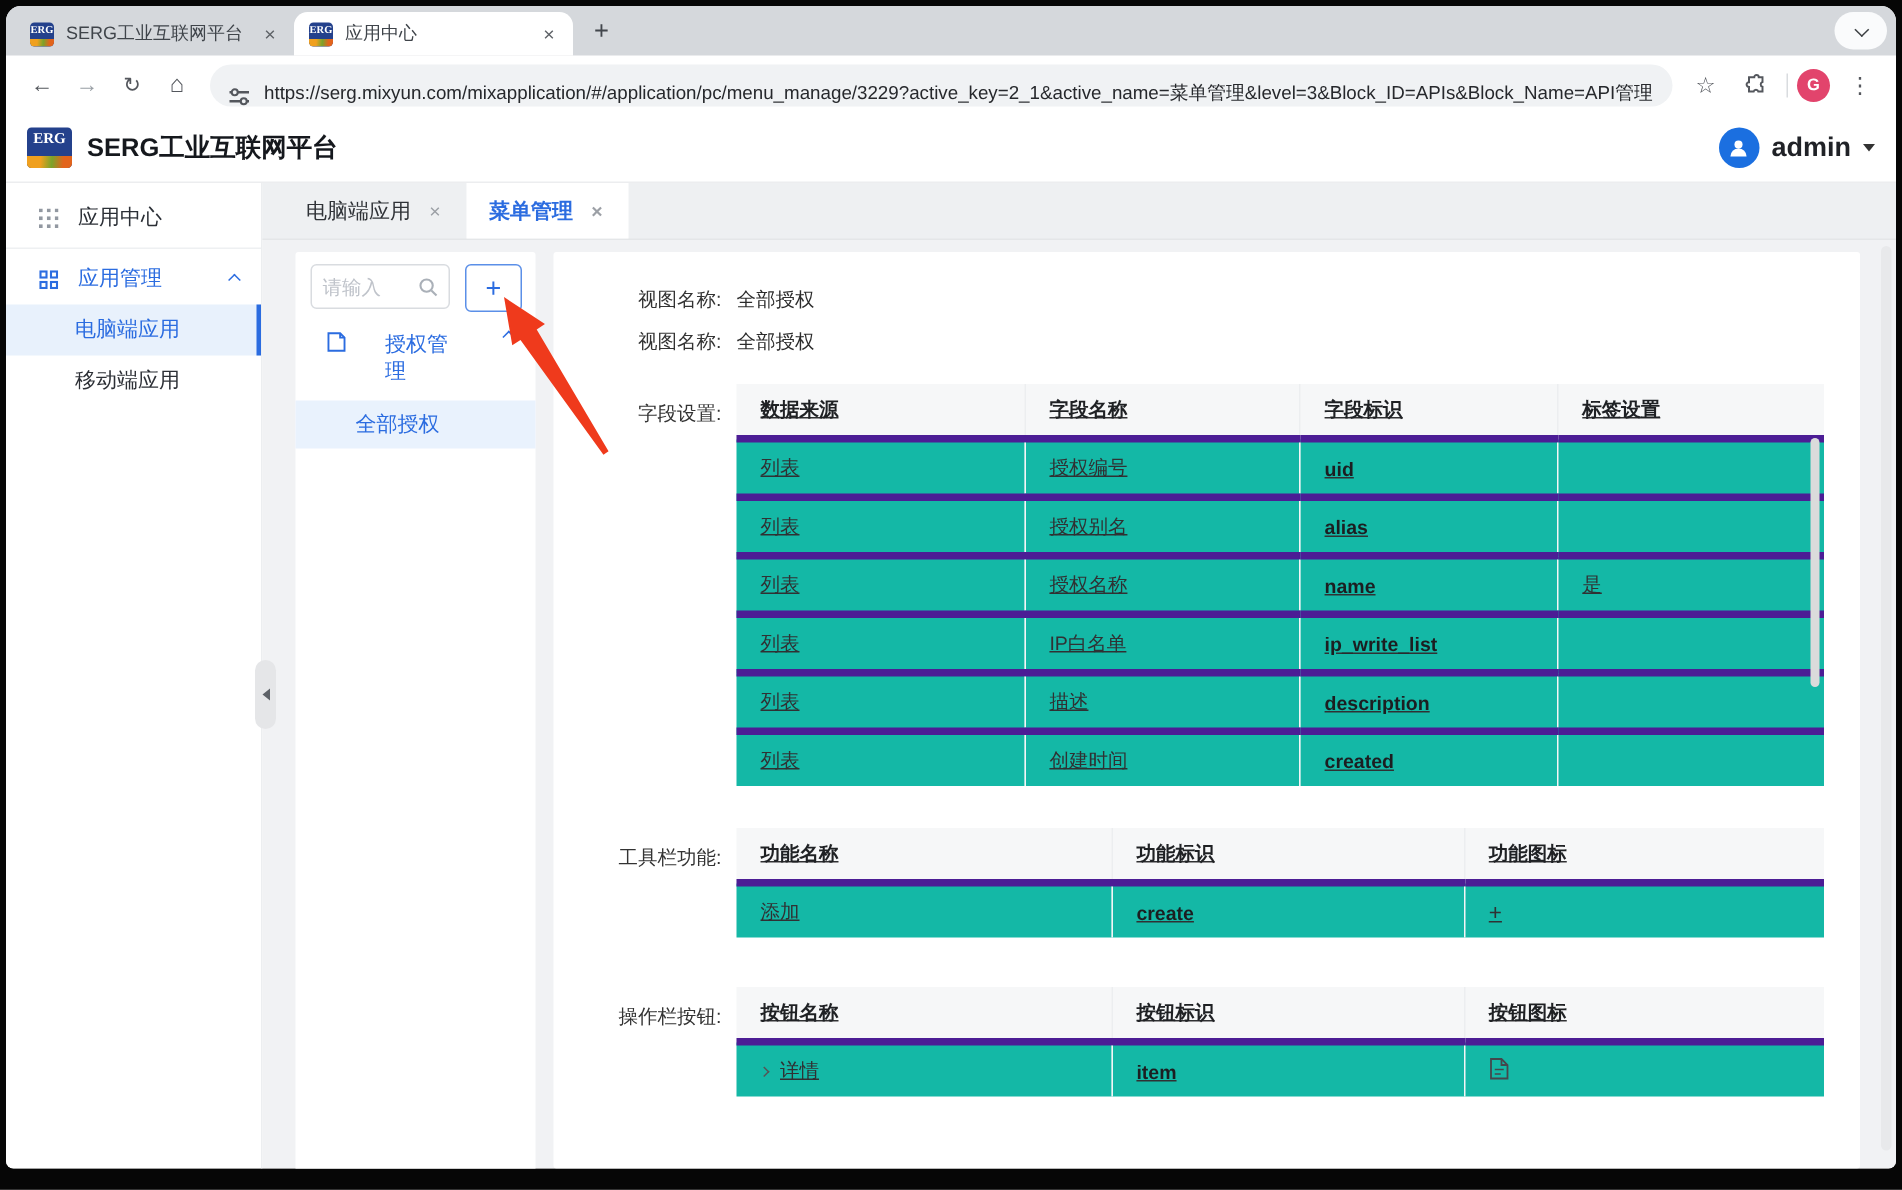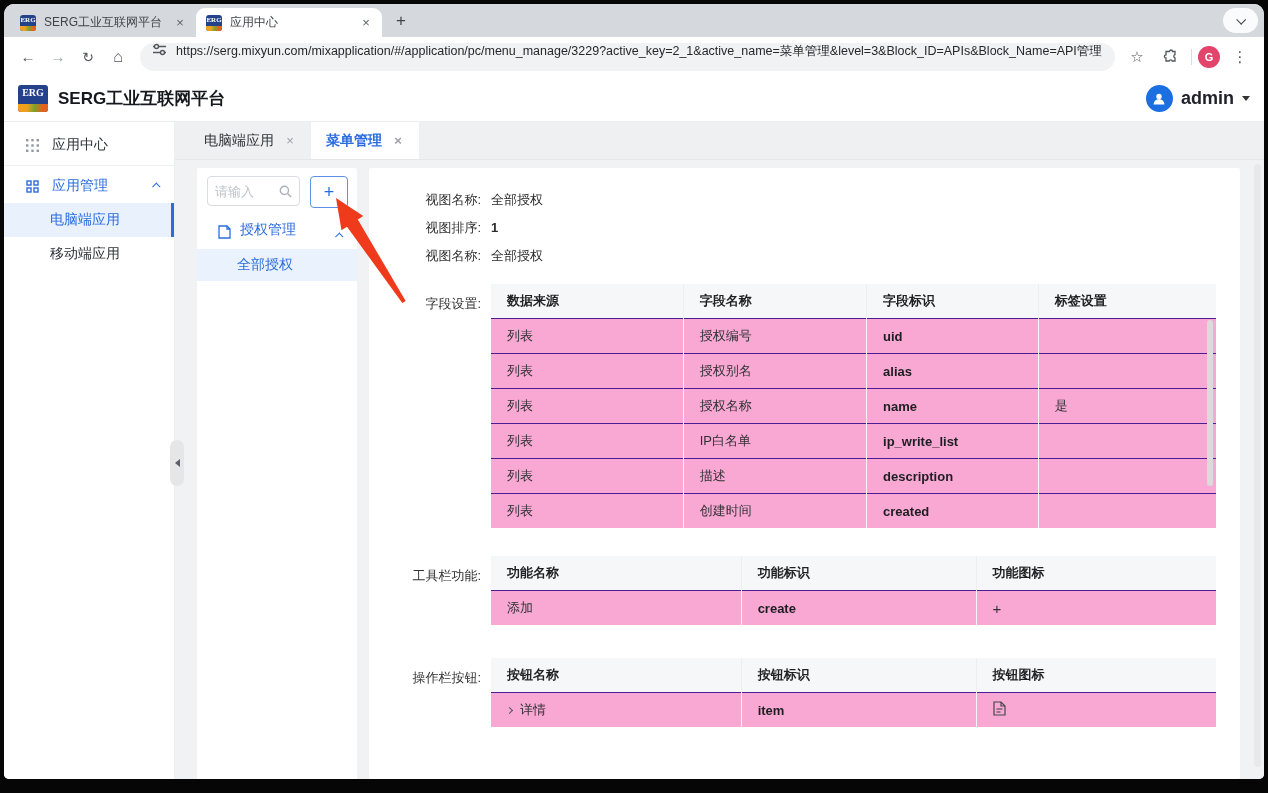--- a/index.html
+++ b/index.html
@@ -30,21 +30,21 @@
   .chev.up    { transform:rotate(-135deg) translateY(-1px); }
   .chev.right { transform:rotate(-45deg); }
 
   .toolbar { height:39px; background:#fff; display:flex; align-items:center; padding:0 10px; gap:2px; flex:none; }
   .nav-btn { width:28px; height:28px; display:flex; align-items:center; justify-content:center; color:#54575d; font-size:15px; border-radius:50%; }
   .nav-btn.dim { color:#9aa0a6; }
   .icon-back::before { content:"←"; }
   .icon-fwd::before { content:"→"; }
   .icon-reload::before { content:"↻"; font-size:14px; }
   .icon-home::before { content:"⌂"; font-size:16px; }
-  .omnibox { flex:1; min-width:0; height:28px; background:#f0f2f4; border-radius:14px; display:flex; align-items:flex-start;
+  .omnibox { flex:1; min-width:0; height:28px; background:#f0f2f4; border-radius:14px; display:flex; align-items:flex-end;
              gap:9px; padding:0 12px; margin:0 6px; }
   .url-text { font-size:12.5px; color:#26282c; white-space:nowrap; overflow:hidden; }
   .tool-right { display:flex; align-items:center; gap:6px; }
   .star-btn::before { content:"☆"; font-size:15px; }
   .sep { width:1px; height:16px; background:#d9dcdf; }
   .gbadge { width:22px; height:22px; border-radius:50%; background:#e2446c; color:#fff; font-size:11px; font-weight:700;
             display:flex; align-items:center; justify-content:center; }
   .dots::before { content:"⋮"; font-size:15px; }
 
   
@@ -84,38 +84,38 @@
 
   .workarea { flex:1; min-height:0; display:flex; align-items:flex-start; gap:12px; padding:8px 24px 0 22px; position:relative; }
   .tree-card { width:160px; flex:none; height:648px; background:#fff; border-radius:2px; position:relative; }
   .search-row { display:flex; gap:10px; padding:8px 9px 0 10px; }
   .search-box { flex:1; min-width:0; height:30px; border:1px solid #d9dce0; border-radius:4px; display:flex; align-items:center; padding:0 7px; background:#fff; }
   .search-box input { border:0; outline:0; width:58px; font-size:13px; color:#333; background:transparent; font-family:inherit; }
   .search-box input::placeholder { color:#bfc3ca; }
   .search-box svg { margin-left:auto; }
   .add-btn { width:38px; height:32px; flex:none; border:1px solid #5b8fe8; border-radius:4px; color:var(--accent); background:#fff;
              display:flex; align-items:center; justify-content:center; font-size:18px; font-weight:400; }
-  .tree-root { display:flex; align-items:flex-end; gap:9px; padding:13px 14px 10px 21px; color:var(--accent); font-size:14px; }
+  .tree-root { display:flex; align-items:flex-start; gap:26px; padding:13px 14px 10px 21px; color:var(--accent); font-size:14px; }
   .tree-root .chev { margin-left:auto; width:6px; height:6px; }
   .tree-child { height:32px; background:#e9f2fd; color:var(--accent); font-size:14px; display:flex; align-items:center; padding-left:40px; }
   .h-scrollbar { position:absolute; bottom:8px; left:10px; width:140px; height:7px; background:#d3d5d8; border-radius:4px; }
 
   .main-card { flex:1; min-width:0; height:611px; background:#fff; border-radius:2px; overflow:hidden; }
   .card-header { height:42px; line-height:42px; padding:0 24px; font-size:15px; font-weight:700; color:#17181a; border-bottom:1px solid #efefef; }
   .card-body { padding:22px 24px 0 24px; font-size:13px; color:#333; }
   .form-row { display:flex; margin-bottom:9px; }
   .form-label { width:88px; flex:none; text-align:right; color:#333; line-height:19px; }
   .form-value { margin-left:10px; line-height:19px; color:#2c2c2c; }
   .section { display:flex; margin-top:19px; }
   .section .form-label { padding-top:10px; }
   .tbl-wrap { flex:1; min-width:0; margin-left:10px; position:relative; }
-  table { width:100%; border-collapse:collapse; font-size:13px; color:#303133; table-layout:fixed; }
+  table { width:100%; border-collapse:collapse; font-size:13px; color:#303133; table-layout:fixed;text-decoration:underline; }
   th { background:#f6f7f8; font-weight:700; color:#1f2124; text-align:left; padding:8px 16px; border-right:1px solid #eceef0; }
   th:last-child { border-right:0; }
-  td { padding:8px 16px; border-top:1px solid #4c1d95; border-right:1px solid #f4f5f6; background:#f9a8d4; }
+  td { padding:8px 16px; border-top:5px solid #4c1d95; border-right:1px solid #f4f5f6; background:#14b8a6; }
   td:last-child { border-right:0; }
   .ident { font-weight:700; color:#1c1e21; }
   .c1{width:26.5%} .c2{width:25.3%} .c3{width:23.7%} .c4{width:24.5%}
   .t1{width:34.5%} .t2{width:32.4%} .t3{width:33.1%}
   .plus-cell { font-size:15px; }
   .tbl-vscroll { position:absolute; right:3px; top:36px; width:6px; height:166px; background:#dbdbdb; border-radius:3px; }
   .name-cell { display:flex; align-items:center; gap:8px; }
   .name-cell .chev { width:5px; height:5px; color:#555; }
   .sec2 { margin-top:28px; }
   .sec3 { margin-top:33px; }
@@ -280,24 +280,20 @@
           </div>
 
           <div class="main-card">
             <div class="card-body">
 
               <div class="form-row">
                 <span class="form-label">视图名称:</span>
                 <span class="form-value">全部授权</span>
               </div>
               <div class="form-row">
-                <span class="form-label">视图排序:</span>
-                <span class="form-value" style="font-weight:700;">1</span>
-              </div>
-              <div class="form-row">
                 <span class="form-label">视图名称:</span>
                 <span class="form-value">全部授权</span>
               </div>
 
               <div class="section">
                 <span class="form-label">字段设置:</span>
                 <div class="tbl-wrap">
                   <table>
                     <thead>
                       <tr>

